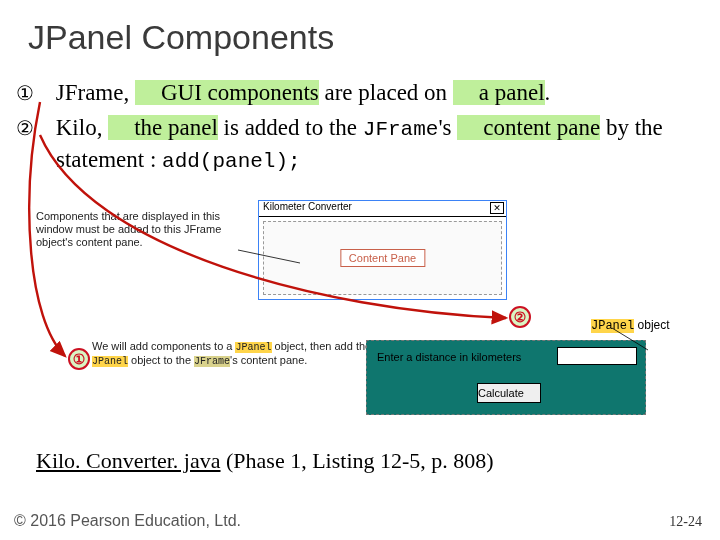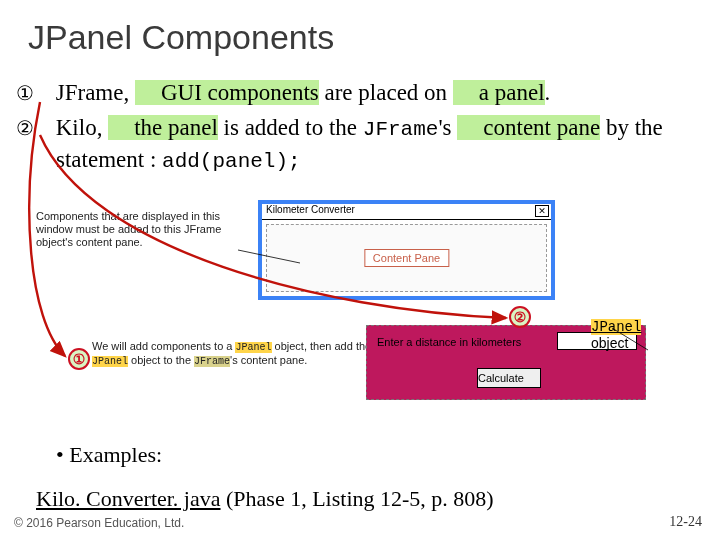--- a/index.html
+++ b/index.html
@@ -18,44 +18,44 @@
     font-size: 34px;
     color: #3a3a3a;
     margin: 0 0 20px 0;
     font-weight: 400;
   }
   .pointline { font-size:23px; line-height:1.35; margin:4px 0; text-indent:-28px; padding-left:28px;}
   .circ { display:inline-block; width:22px; text-align:center; font-size:20px; }
   .code { font-family: "Courier New", monospace; font-size:21px; }
   .examples { font-size:22px; margin-top: 12px; margin-left: 28px;}
   .ex-link { font-size:22px; margin-left:8px; text-decoration: underline; color:#000;}
-  .copyright { position:absolute; bottom:10px; left:14px; font-family:Arial,sans-serif; font-size:12px; color:#555;}
+  .copyright { position:absolute; bottom:10px; left:14px; font-family:Arial,sans-serif; font-size:16px; color:#555;}
   .pagenum  { position:absolute; bottom:10px; right:18px; font-family:Liberation Serif, serif; font-size:14px; color:#333;}
 
   
   .hl { background: #bfef9b; padding-left: 26px; }
 
   
   .diagram { position:absolute; left:36px; top:200px; width:640px; height:225px; }
   .descText { position:absolute; font-family: Arial, sans-serif; font-size:11px; line-height:1.2; color:#222;}
   .desc1 { left:0; top:10px; width:200px;}
   .desc2 { left:56px; top:140px; width:290px;}
   .smallcode { font-family:"Courier New",monospace; font-size:10px;}
   .hi-y { background: #ffd54a; }
   .khaki { background: #d9d28c; }
-  .frameBox { position:absolute; left:222px; top:0; width:297px; height:100px; border:4px solid #3b82f6; background:#fff;}
+  .frameBox { position:absolute; left:222px; top:0; width:249px; height:100px; border:1px solid #3b82f6; background:#fff;}
   .titlebar { position:absolute; left:0; right:0; top:0; height:16px; background:#fff; border-bottom:1px solid #000; font-size:10px; font-family:Arial; padding-left:4px;}
   .closeX  { position:absolute; right:2px; top:1px; width:14px; height:12px; border:1px solid #000; text-align:center; font-size:9px; line-height:11px;}
   .contentPane { position:absolute; left:4px; top:20px; right:4px; bottom:4px; border:1px dashed #999; background:#fafafa;}
   .cpLabel { position:absolute; left:50%; top:50%; transform:translate(-50%,-50%); border:1px solid #c8604a; background:#fff; padding:2px 8px; font-size:11px; color:#c8604a; font-family:Arial;}
-  .panelBox { position:absolute; left:330px; top:125px; width:280px; height:75px; border:1px dashed #777; background:#be185d;}
+  .panelBox { position:absolute; left:330px; top:140px; width:280px; height:75px; border:1px dashed #777; background:#0f766e;}
   .prompt { position:absolute; left:10px; top:10px; font-size:11px; font-family:Arial;}
   .tfield { position:absolute; left:190px; top:6px; width:80px; height:18px; border:1px solid #000; background:#fff;}
   .calcBtn { position:absolute; left:110px; top:42px; width:64px; height:20px; border:1px solid #000; background:#efefef; font-size:11px; font-family:Arial; line-height:18px;}
-  .jpanelLbl { position:absolute; left:555px; top:118px; font-size:14px; font-family:"Courier New",monospace;text-decoration:underline; }
+  .jpanelLbl { position:absolute; left:555px; top:118px; font-size:12px; font-family:"Courier New",monospace; }
   .jpanelLbl span.plain{ font-family:Arial,sans-serif; }
 
   
   .badge { position:absolute; width:22px; height:22px; border-radius:50%; border:2.2px solid #c12; color:#c12; font-size:14px; font-family:Arial; text-align:center; line-height:18px; font-weight:bold; background:rgba(191,239,155,.6);}
   .badge2 { left:473px; top:106px; }
   .badge1 { left:32px; top:148px; }
 
   
   .arrows{ position:absolute; left:0; top:0; width:720px; height:540px; pointer-events:none;}
 </style>
@@ -112,21 +112,20 @@
      <path d="M 40 102 C 20 200, 28 320, 65 356" stroke="#c0120b" stroke-width="2.4" fill="none" marker-end="url(#ah)"></path>
 
      <path d="M 40 135 C 90 250, 320 310, 506 318" stroke="#c0120b" stroke-width="2.4" fill="none" marker-end="url(#ah)"></path>
 
      <line x1="238" y1="250" x2="300" y2="263" stroke="#000" stroke-width="0.8"></line>
 
      <line x1="612" y1="328" x2="648" y2="350" stroke="#000" stroke-width="0.8"></line>
   </svg>
 
   <div style="position:absolute; top:430px; left:28px;">
-     <div class="examples">•  Examples:</div>
      <div style="margin-top:18px;text-align:center;">
         <a class="ex-link">Kilo. Converter. java</a><span style="font-size:22px"> (Phase 1, Listing 12-5, p. 808)</span>
      </div>
   </div>
 
   <div class="copyright">© 2016 Pearson Education, Ltd.</div>
   <div class="pagenum">12-24</div>
 </div>
 
 </body></html>

